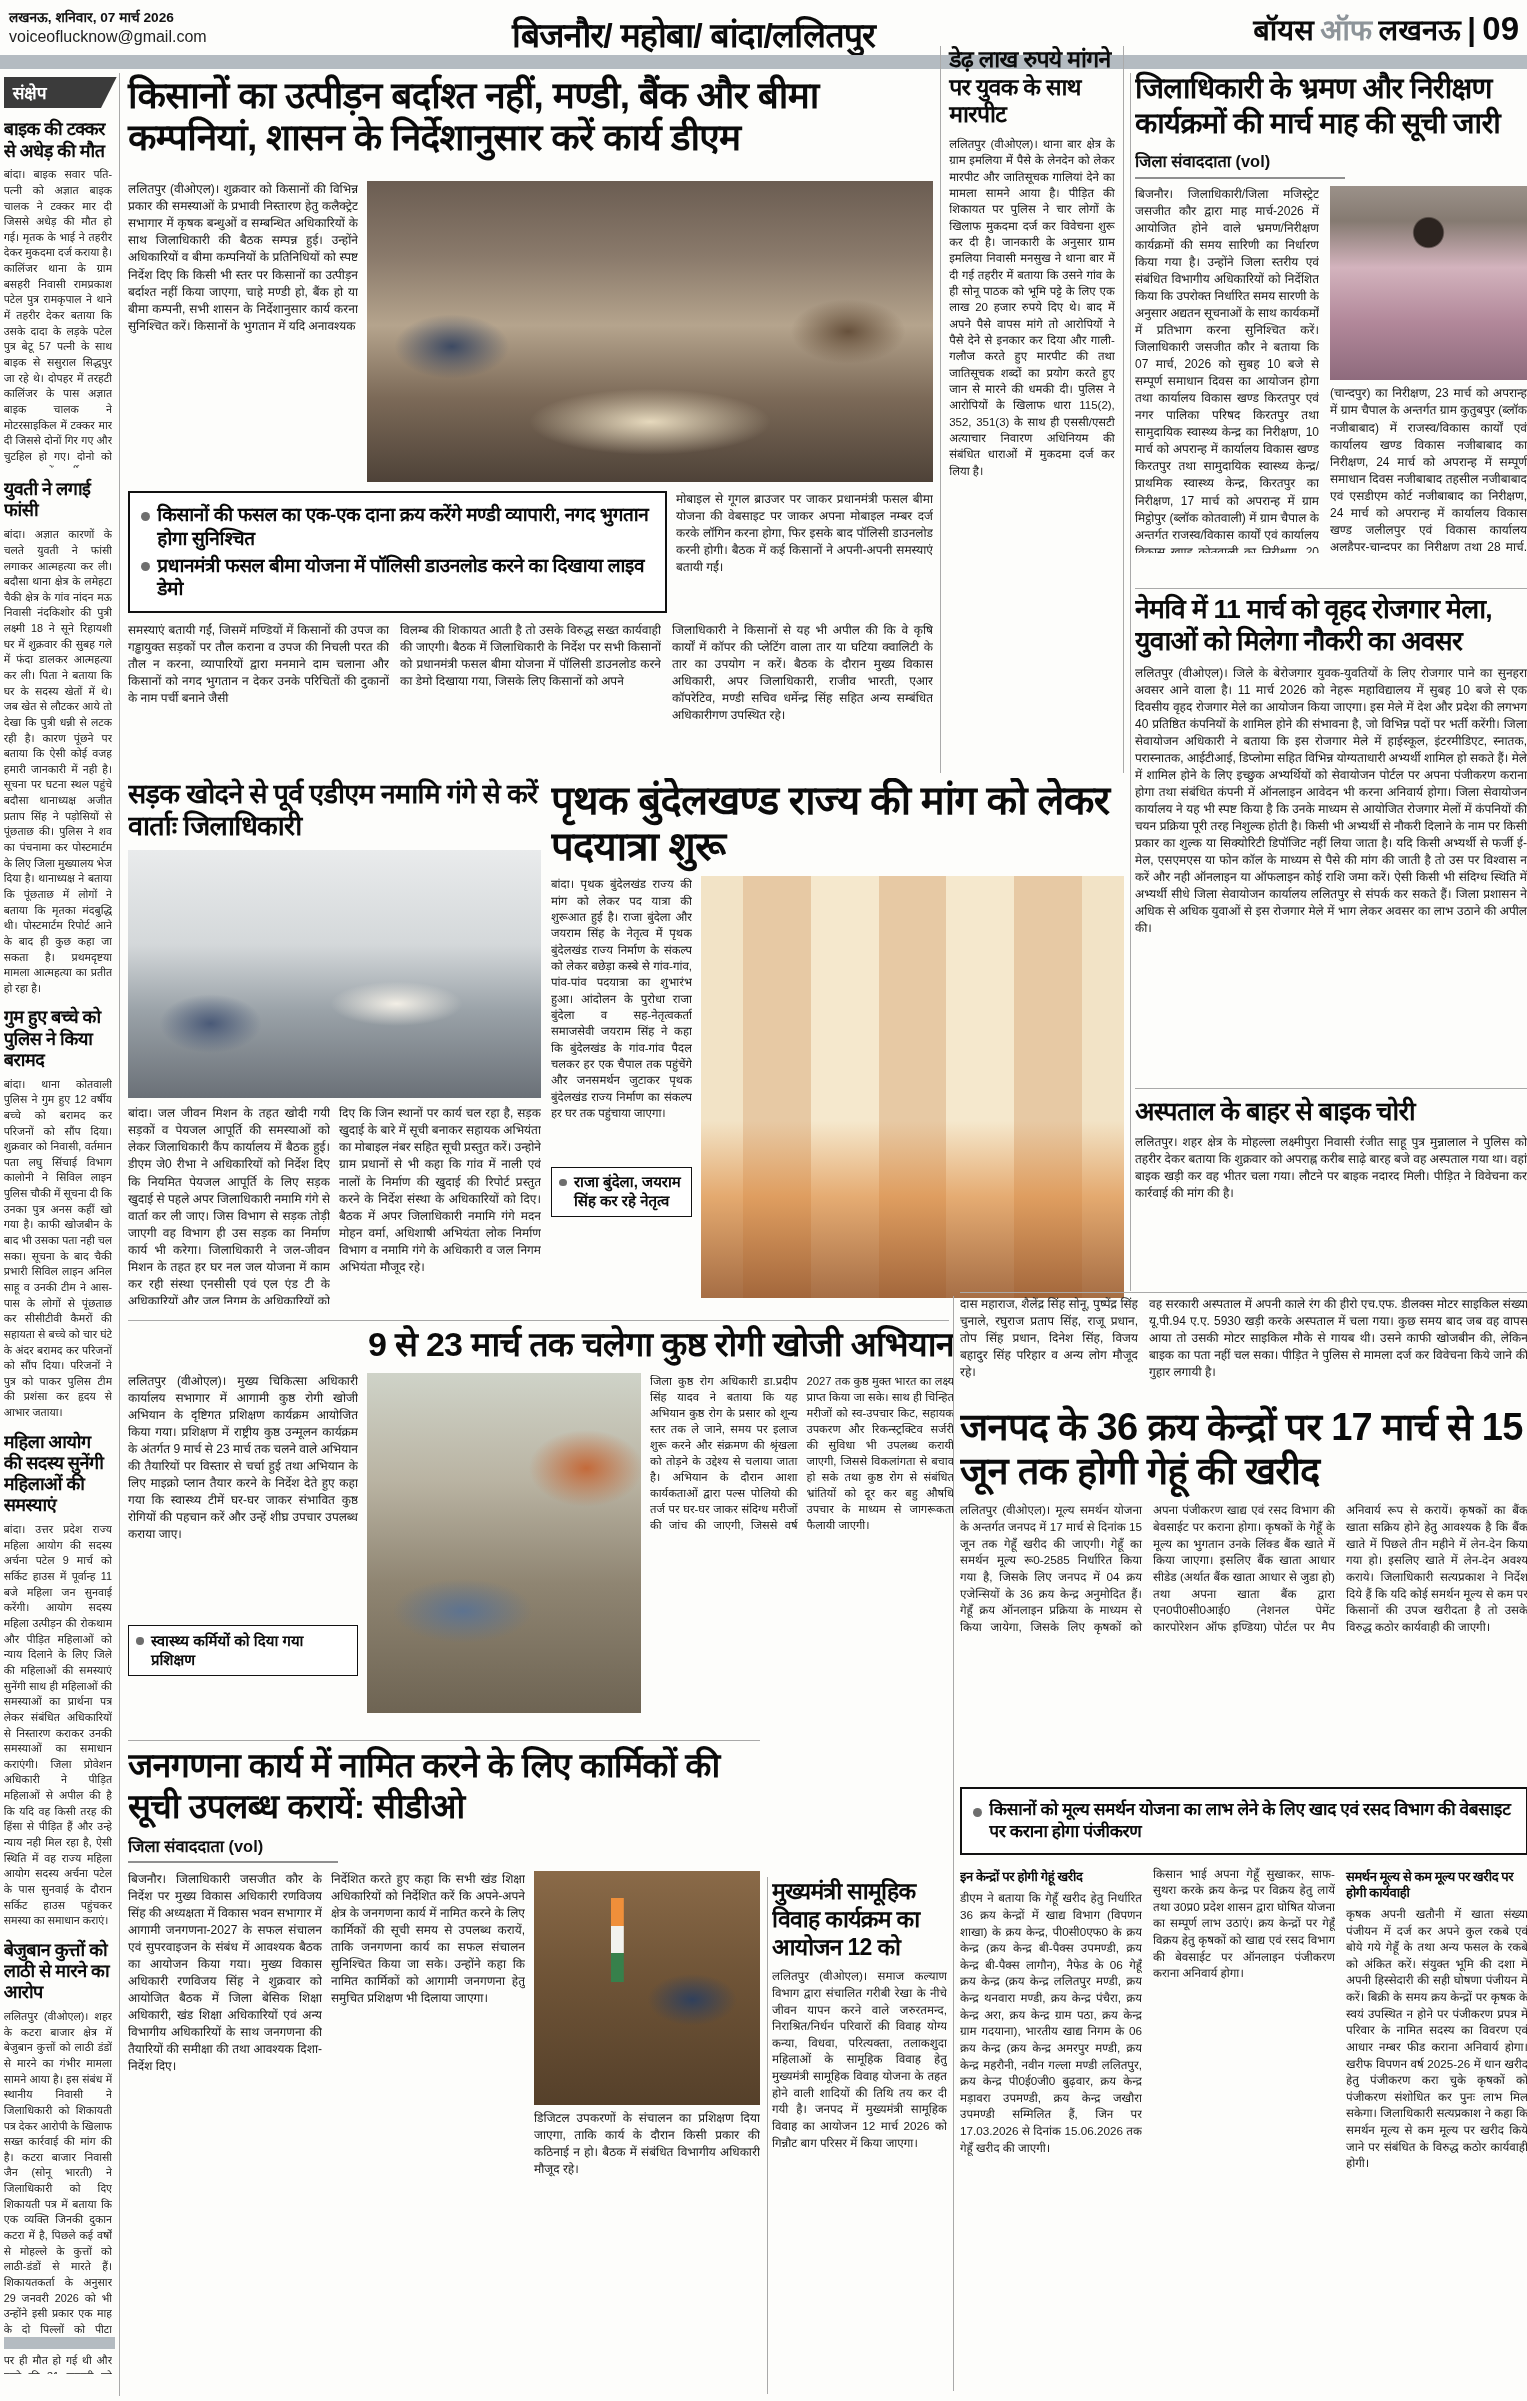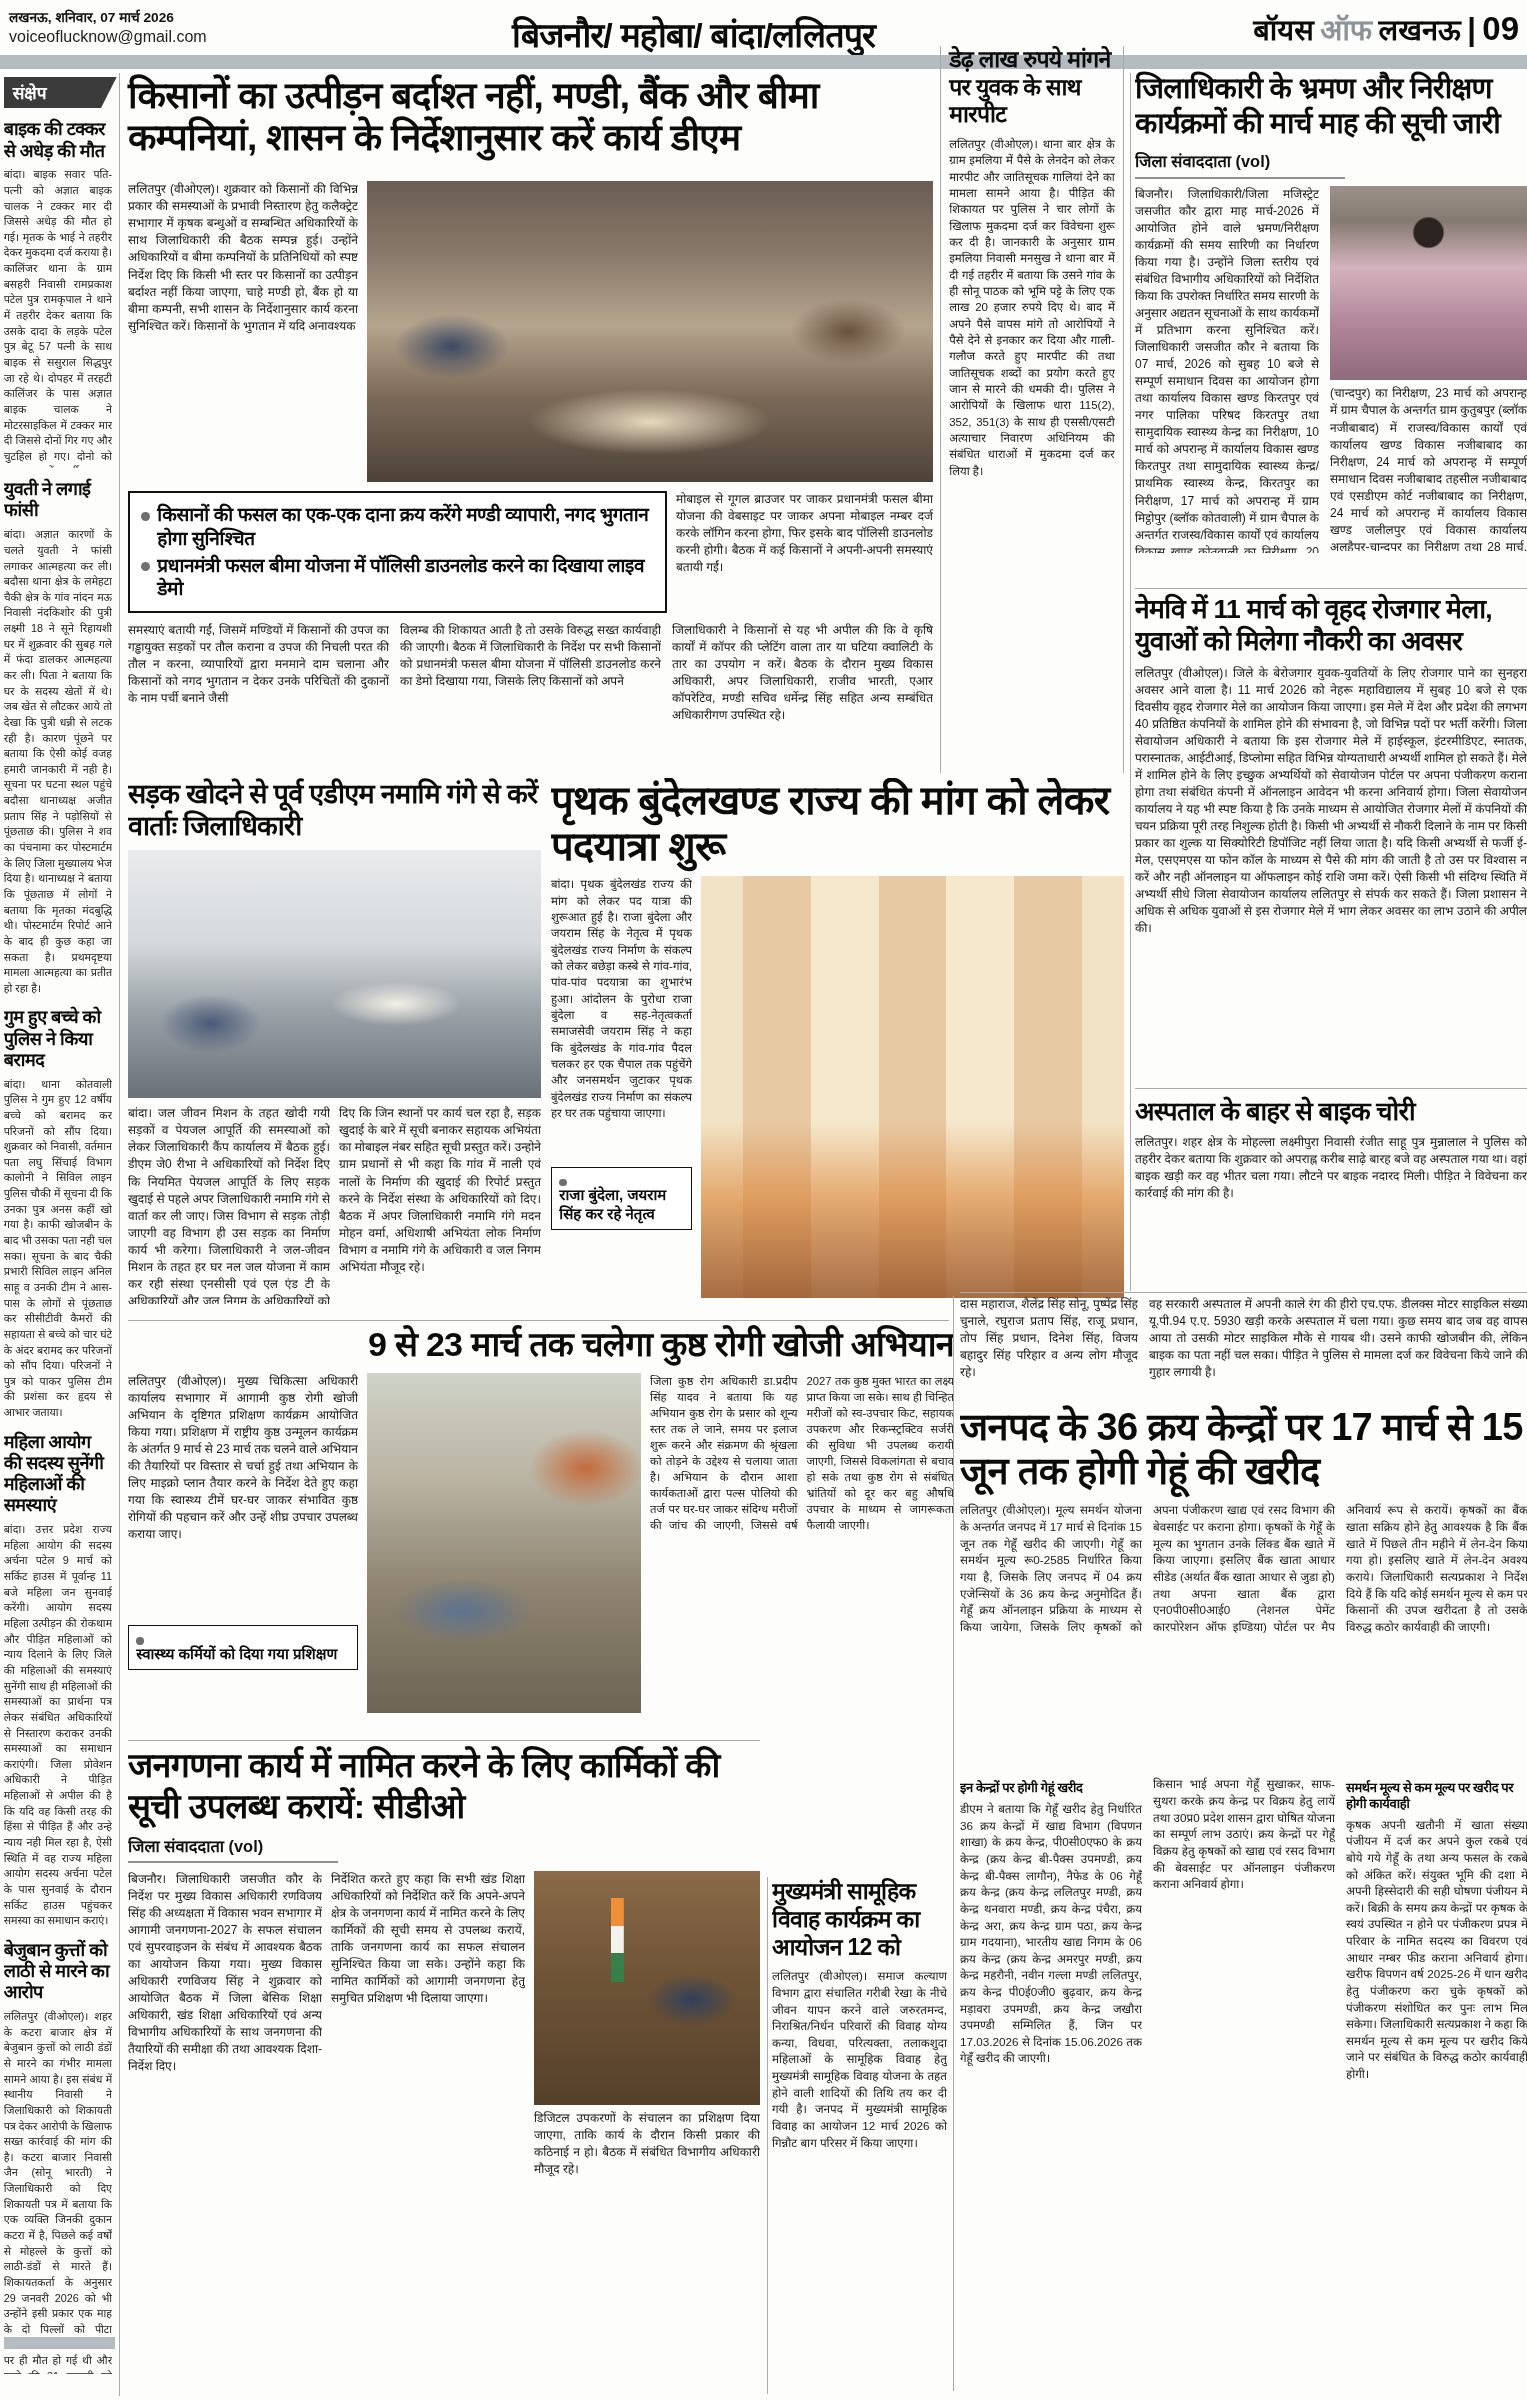--- a/index.html
+++ b/index.html
@@ -30,21 +30,21 @@
   .bh4 p{max-height:424px;} .bh5 p{max-height:365px;}
   
   .hl{font-weight:bold;color:#0b0b0b;letter-spacing:-0.7px;margin:0;}
   .bt{font-size:12px;line-height:1.42;text-align:justify;color:#191919;overflow:hidden;margin:0;}
   .byline{font-size:16.4px;font-weight:bold;color:#111;}
   .byline-rule{border-bottom:2.7px solid #8f8f8f;width:210px;margin:4.6px 0 7.3px;}
   .photo{width:100%;}
   .dot{display:inline-block;width:9px;height:9px;border-radius:50%;background:#6e6e6e;margin-right:7.3px;flex:none;margin-top:8.2px;}
   .bulletbox{border:2.7px solid #111;padding:7.3px 11px;background:#fff;}
   .bx-item{display:flex;font-size:19px;font-weight:bold;line-height:1.25;color:#0c0c0c;margin:2.7px 0;letter-spacing:-0.4px;}
-  .inset{border:1.8px solid #111;padding:5.5px 7.3px;display:flex;font-size:15px;font-weight:bold;line-height:1.25;color:#0c0c0c;background:#fff;flex-direction:column;}
+  .inset{border:1.8px solid #111;padding:5.5px 7.3px;display:flex;font-size:15px;font-weight:bold;line-height:1.25;color:#0c0c0c;background:#fff;}
   .inset .dot{width:7.3px;height:7.3px;margin-top:5.5px;}
   
   .farmer{left:128px;top:75px;width:805px;}
   .farmer .hl{font-size:37px;line-height:1.14;}
   .fa-row1{display:flex;gap:9px;margin-top:22px;}
   .fa-left{width:230px;height:301px;}
   .fa-photo{flex:1;height:301px;}
   .fa-row2{display:flex;gap:9px;margin-top:9px;}
   .fa-box{width:513px;}
   .fa-mid{flex:1;height:117px;}
@@ -317,20 +317,26 @@
   <div class="abs vrule" style="left:953px;top:1296px;height:1095px;"></div>
   <div class="abs hrule" style="left:960px;top:1292px;width:568px;"></div>
 
   <section class="abs wheat">
     <div class="w-carry">
       <p class="bt wc1">दास महाराज, शैलेंद्र सिंह सोनू, पुष्पेंद्र सिंह चुनाले, रघुराज प्रताप सिंह, राजू प्रधान, तोप सिंह प्रधान, दिनेश सिंह, विजय बहादुर सिंह परिहार व अन्य लोग मौजूद रहे।</p>
       <p class="bt wc2">वह सरकारी अस्पताल में अपनी काले रंग की हीरो एच.एफ. डीलक्स मोटर साइकिल संख्या यू.पी.94 ए.ए. 5930 खड़ी करके अस्पताल में चला गया। कुछ समय बाद जब वह वापस आया तो उसकी मोटर साइकिल मौके से गायब थी। उसने काफी खोजबीन की, लेकिन बाइक का पता नहीं चल सका। पीड़ित ने पुलिस से मामला दर्ज कर विवेचना किये जाने की गुहार लगायी है।</p>
     </div>
     <h1 class="hl">जनपद के 36 क्रय केन्द्रों पर 17 मार्च से 15 जून तक होगी गेहूं की खरीद</h1>
     <p class="bt w-intro">ललितपुर (वीओएल)। मूल्य समर्थन योजना के अन्तर्गत जनपद में 17 मार्च से दिनांक 15 जून तक गेहूँ खरीद की जाएगी। गेहूँ का समर्थन मूल्य रू0-2585 निर्धारित किया गया है, जिसके लिए जनपद में 04 क्रय एजेन्सियों के 36 क्रय केन्द्र अनुमोदित हैं। गेहूँ क्रय ऑनलाइन प्रक्रिया के माध्यम से किया जायेगा, जिसके लिए कृषकों को अपना पंजीकरण खाद्य एवं रसद विभाग की बेवसाईट पर कराना होगा। कृषकों के गेहूँ के मूल्य का भुगतान उनके लिंक्ड बैंक खाते में किया जाएगा। इसलिए बैंक खाता आधार सीडेड (अर्थात बैंक खाता आधार से जुडा हो) तथा अपना खाता बैंक द्वारा एन0पी0सी0आई0 (नेशनल पेमेंट कारपोरेशन ऑफ इण्डिया) पोर्टल पर मैप अनिवार्य रूप से करायें। कृषकों का बैंक खाता सक्रिय होने हेतु आवश्यक है कि बैंक खाते में पिछले तीन महीने में लेन-देन किया गया हो। इसलिए खाते में लेन-देन अवश्य कराये। जिलाधिकारी सत्यप्रकाश ने निर्देश दिये हैं कि यदि कोई समर्थन मूल्य से कम पर किसानों की उपज खरीदता है तो उसके विरुद्ध कठोर कार्यवाही की जाएगी।</p>
+    <div class="bulletbox w-box">
+      <div class="bx-item">
+        <span class="dot"></span>
+        <span>किसानों को मूल्य समर्थन योजना का लाभ लेने के लिए खाद एवं रसद विभाग की वेबसाइट पर कराना होगा पंजीकरण</span>
+      </div>
+    </div>
     <div class="w-row">
       <div class="w-col">
         <div class="w-sub">इन केन्द्रों पर होगी गेहूं खरीद</div>
         <p class="bt">डीएम ने बताया कि गेहूँ खरीद हेतु निर्धारित 36 क्रय केन्द्रों में खाद्य विभाग (विपणन शाखा) के क्रय केन्द्र, पी0सी0एफ0 के क्रय केन्द्र (क्रय केन्द्र बी-पैक्स उपमण्डी, क्रय केन्द्र बी-पैक्स लागौन), नैफेड के 06 गेहूँ क्रय केन्द्र (क्रय केन्द्र ललितपुर मण्डी, क्रय केन्द्र थनवारा मण्डी, क्रय केन्द्र पंचैरा, क्रय केन्द्र अरा, क्रय केन्द्र ग्राम पठा, क्रय केन्द्र ग्राम गदयाना), भारतीय खाद्य निगम के 06 क्रय केन्द्र (क्रय केन्द्र अमरपुर मण्डी, क्रय केन्द्र महरौनी, नवीन गल्ला मण्डी ललितपुर, क्रय केन्द्र पी0ई0जी0 बुढ़वार, क्रय केन्द्र मड़ावरा उपमण्डी, क्रय केन्द्र जखौरा उपमण्डी सम्मिलित हैं, जिन पर 17.03.2026 से दिनांक 15.06.2026 तक गेहूँ खरीद की जाएगी।</p>
       </div>
       <div class="w-col">
         <p class="bt">किसान भाई अपना गेहूँ सुखाकर, साफ-सुथरा करके क्रय केन्द्र पर विक्रय हेतु लायें तथा उ0प्र0 प्रदेश शासन द्वारा घोषित योजना का सम्पूर्ण लाभ उठाएं। क्रय केन्द्रों पर गेहूँ विक्रय हेतु कृषकों को खाद्य एवं रसद विभाग की बेवसाईट पर ऑनलाइन पंजीकरण कराना अनिवार्य होगा।</p>
       </div>
       <div class="w-col">
         <div class="w-sub">समर्थन मूल्य से कम मूल्य पर खरीद पर होगी कार्यवाही</div>

